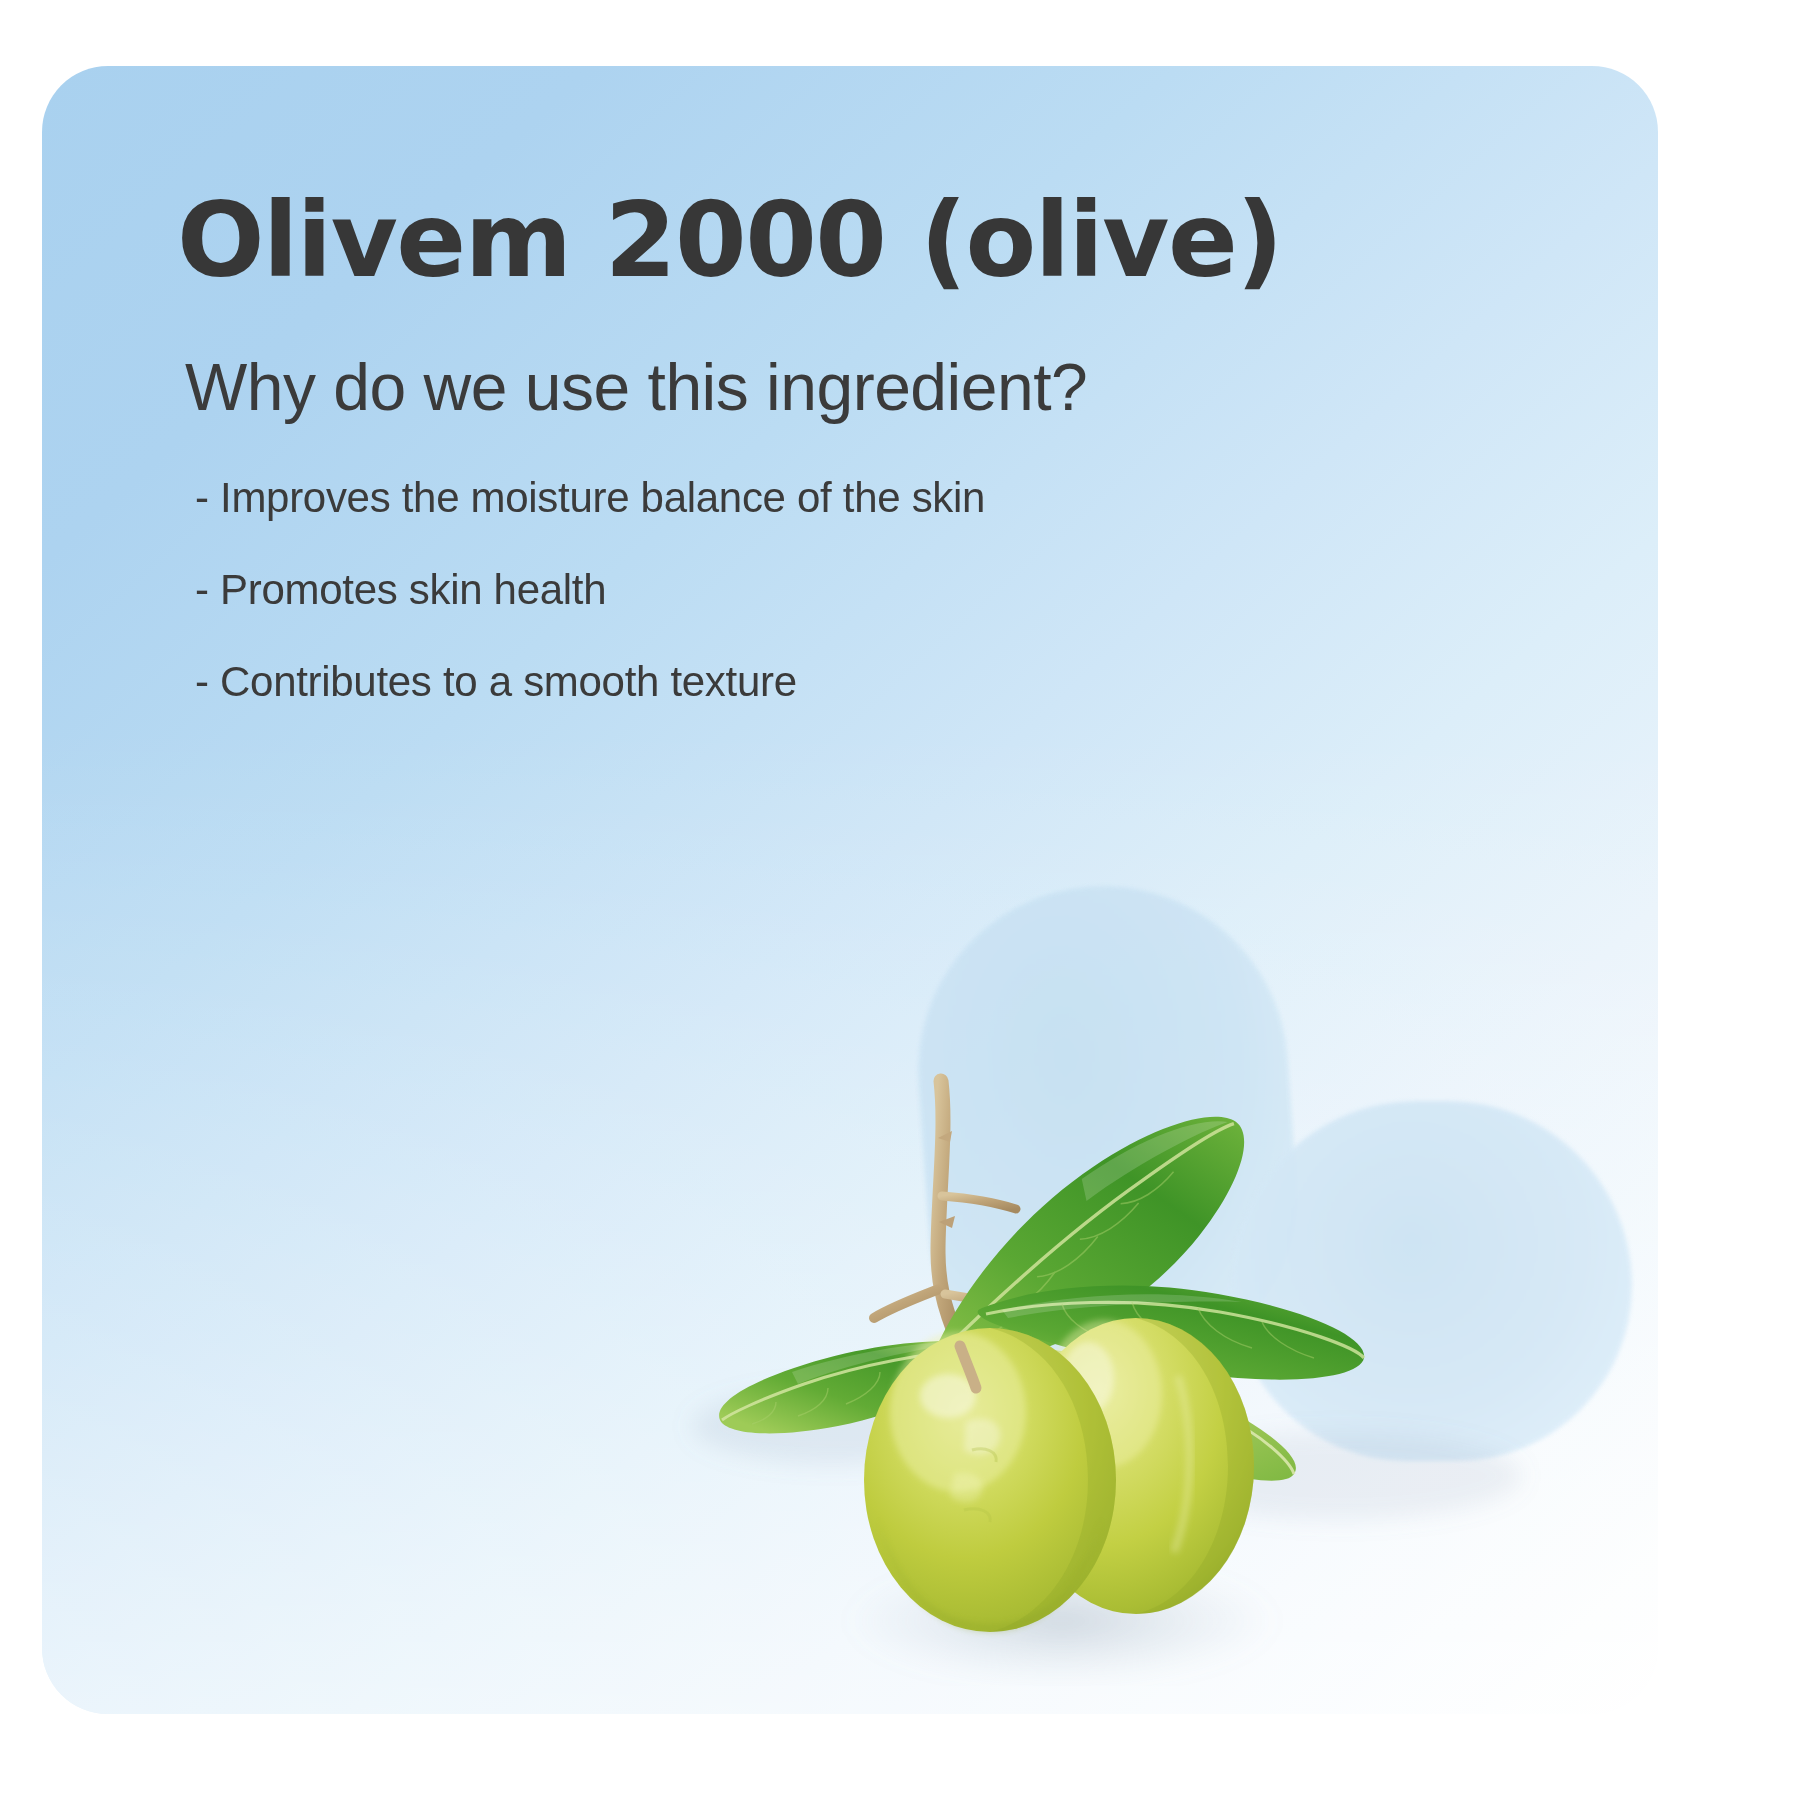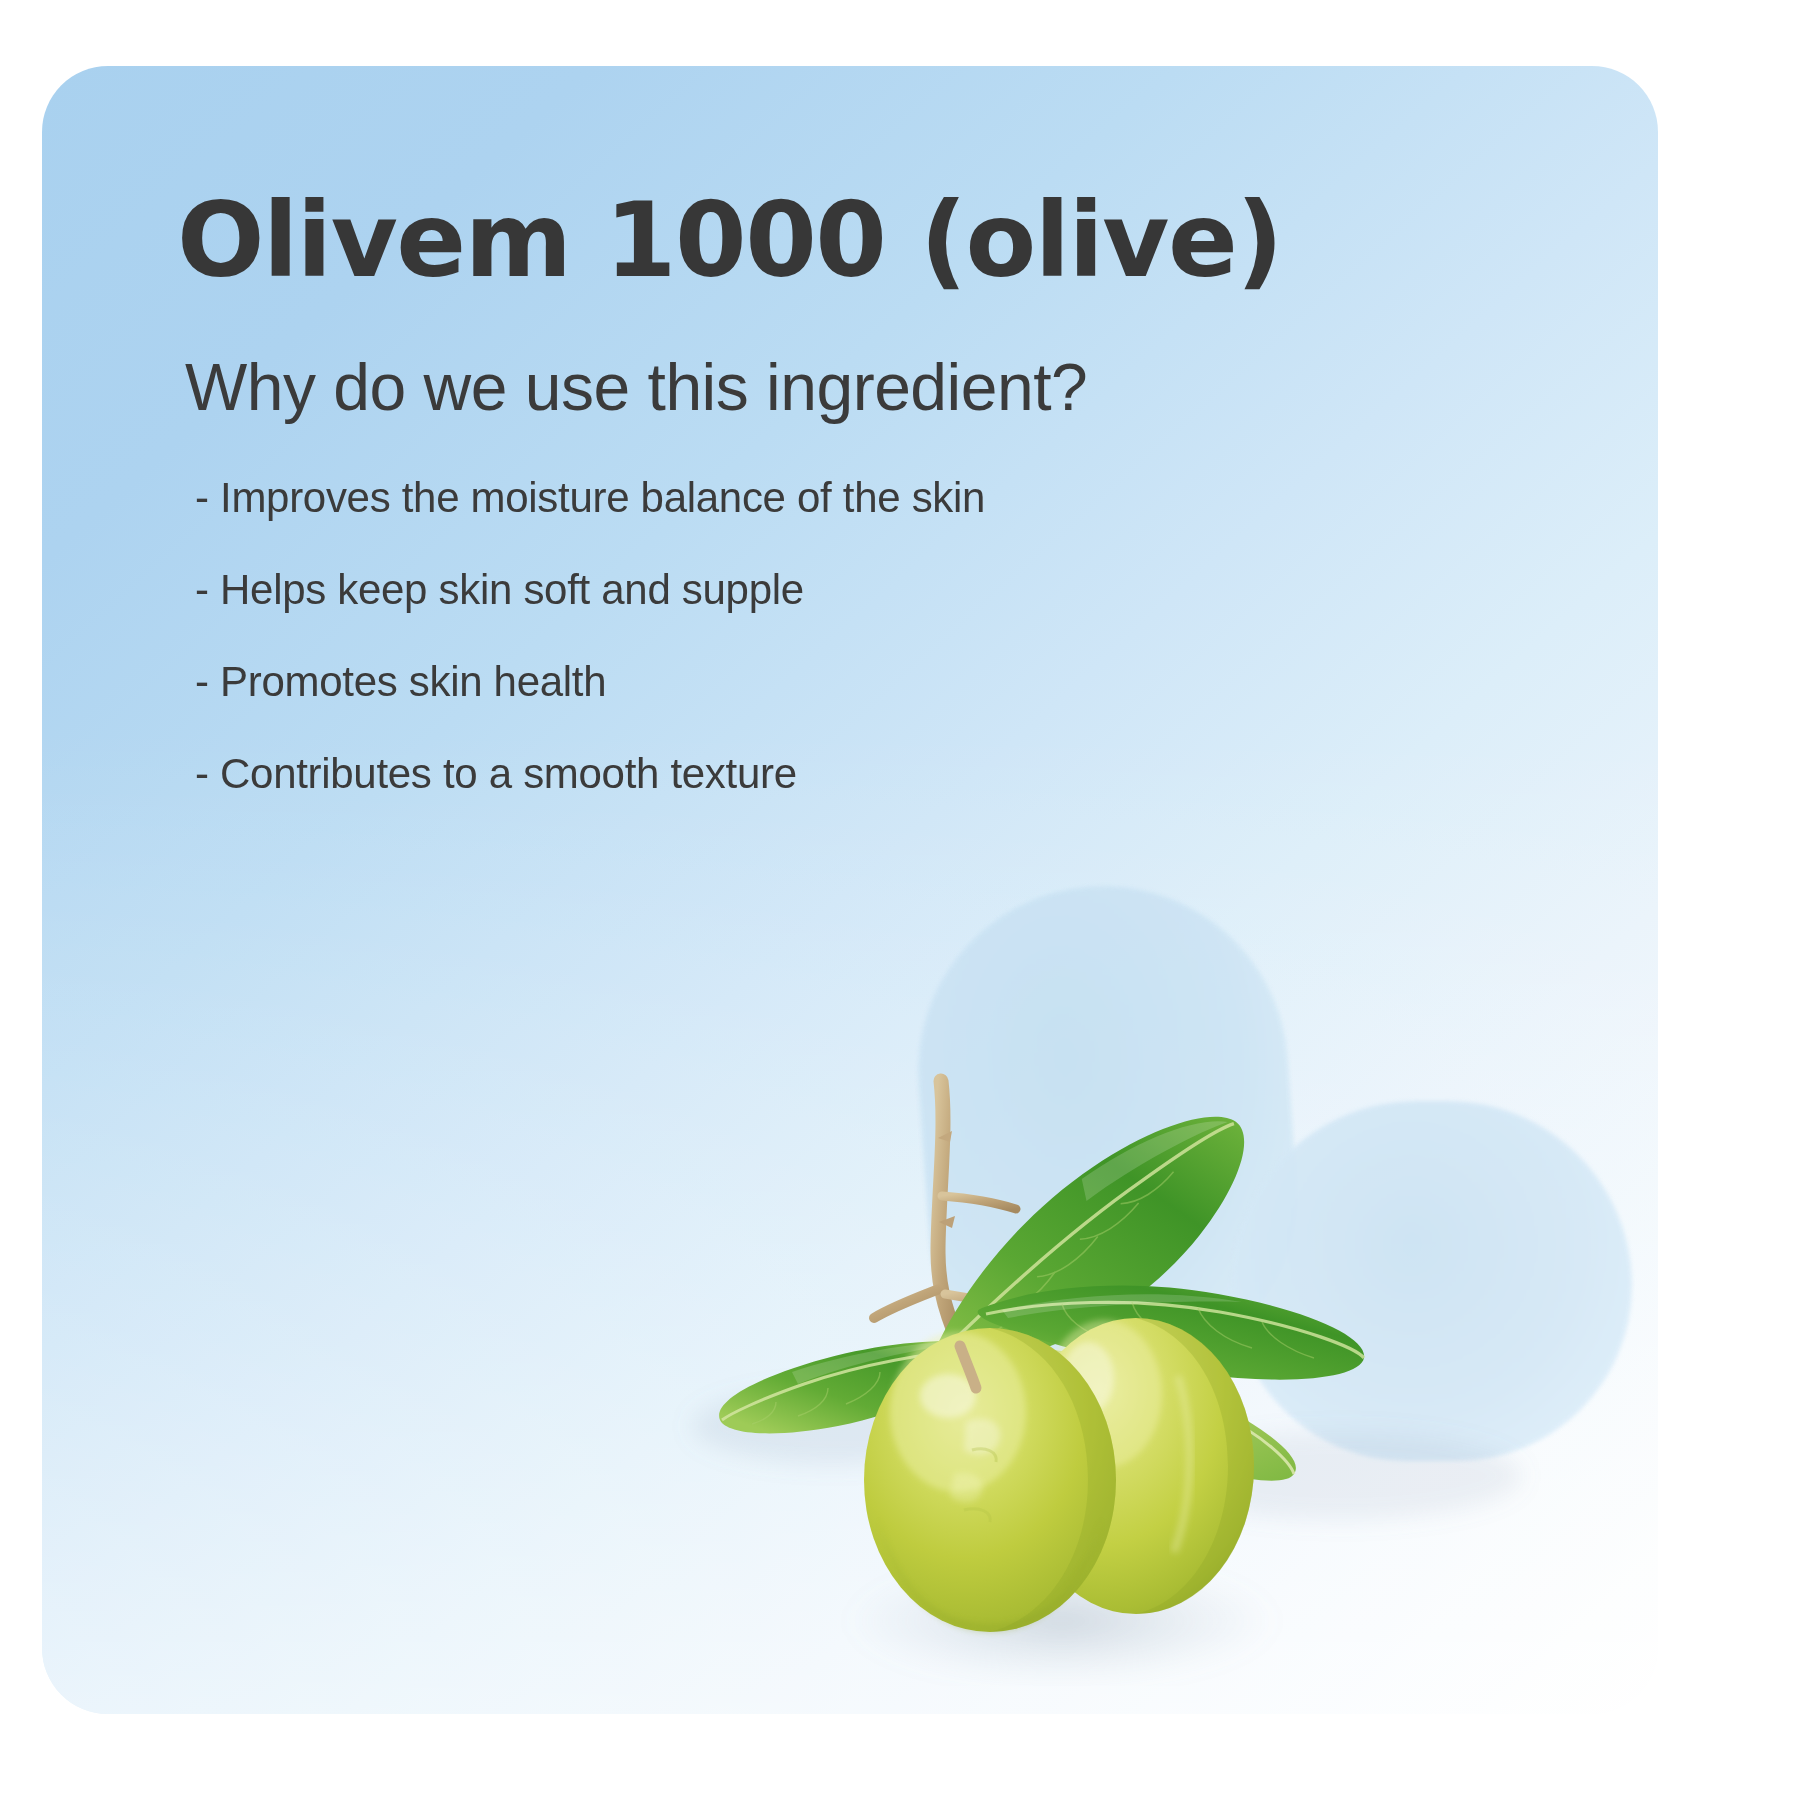--- a/index.html
+++ b/index.html
@@ -146,25 +146,24 @@
 <body>
 
 <div id="stage">
 
   <div id="card">
 
     <div class="blob" id="blob-top"></div>
     <div class="blob" id="blob-right"></div>
 
     <div id="text-block">
-      <h1 id="page-title">Olivem 1000 (olive)</h1>
+      <h1 id="page-title">Olivem 2000 (olive)</h1>
       <p id="subtitle">Why do we use this ingredient?</p>
       <ul id="bullet-list">
         <li class="bullet-item">- Improves the moisture balance of the skin</li>
-        <li class="bullet-item">- Helps keep skin soft and supple</li>
         <li class="bullet-item">- Promotes skin health</li>
         <li class="bullet-item">- Contributes to a smooth texture</li>
       </ul>
     </div>
 
     <div id="olive-illustration">
       <svg viewBox="0 0 960 640" xmlns="http://www.w3.org/2000/svg">
         <defs>
 
           <radialGradient id="oliveA" cx="40%" cy="28%" r="82%">

